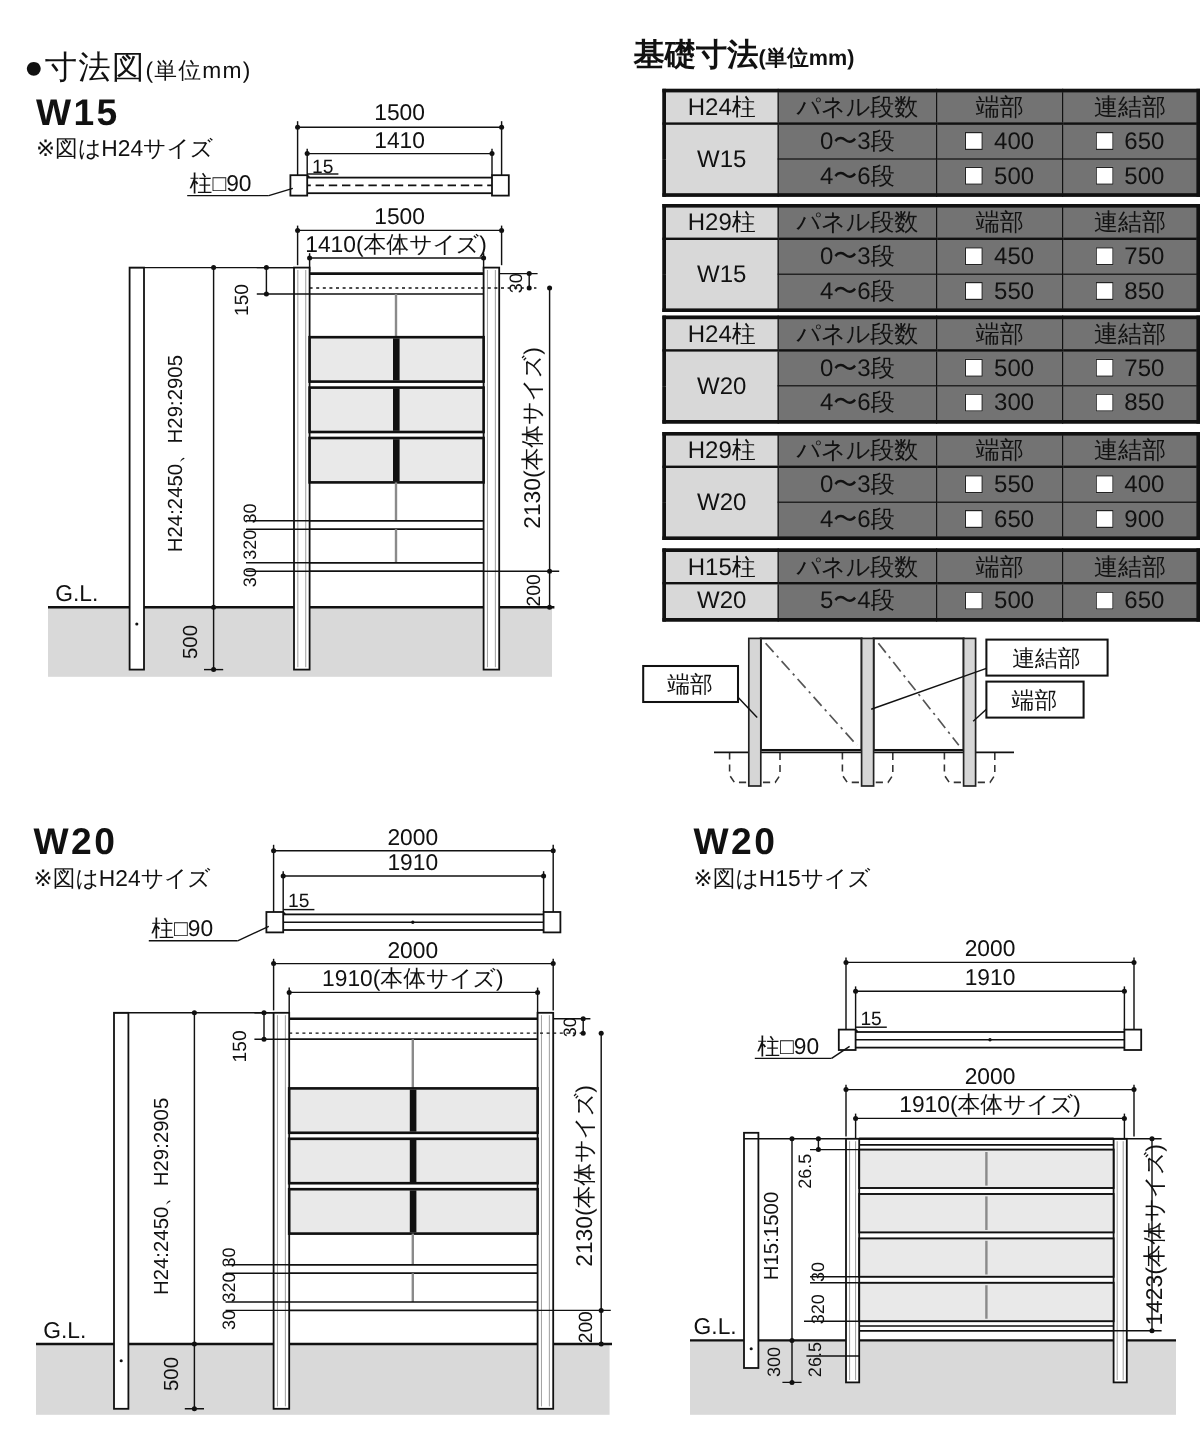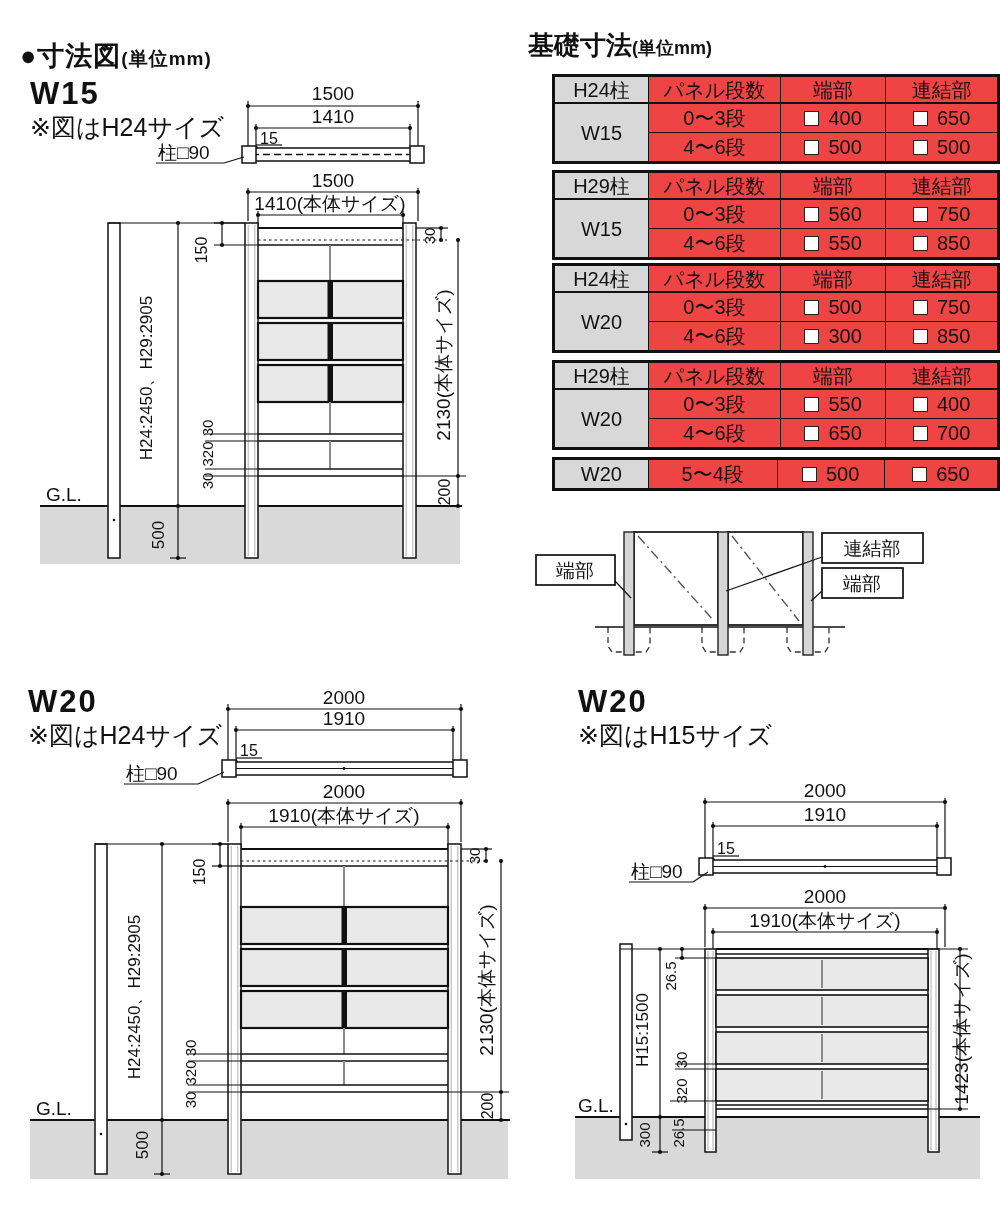--- a/index.html
+++ b/index.html
@@ -1,26 +1,26 @@
 <!DOCTYPE html>
 <html><head>
 <meta charset="utf-8">
 <style>
   html,body{margin:0;padding:0}
   body{width:1000px;height:1209px;position:relative;background:#fff;color:#111;
        font-family:"Liberation Sans","DejaVu Sans",sans-serif;overflow:hidden}
   .abs{position:absolute}
-  .h-main{font-weight:bold;font-size:27px;letter-spacing:1px;white-space:nowrap}
+  .h-main{font-weight:normal;font-size:27px;letter-spacing:1px;white-space:nowrap}
   .h-main .unit{font-size:19px}
   .h-found{font-weight:bold;font-size:26px;white-space:nowrap}
   .h-found .unit{font-size:18px}
   .h-sec{font-weight:bold;font-size:31px;letter-spacing:2px}
-  .h-note{font-size:25px;white-space:nowrap}
+  .h-note{font-size:19px;white-space:nowrap}
   
-  .ftable{position:absolute;left:552px;border-collapse:collapse;table-layout:fixed;background:#ef4444;border:3px solid #111}
+  .ftable{position:absolute;left:552px;border-collapse:collapse;table-layout:fixed;background:#737373;border:3px solid #111}
   .ftable td{border:1.6px solid #111;text-align:center;font-size:20px;height:28px;padding:0 2px;line-height:1;white-space:nowrap}
   .ftable tr.thead td{border-bottom:2.6px solid #111;height:25px}
   .ftable td.lab{background:#d8d8d8}
   .sq{display:inline-block;width:13px;height:13px;border:1.6px solid #222;background:#fff;margin-right:9px;vertical-align:-1px}
   
   svg{position:absolute;overflow:visible}
   svg text{font-family:"Liberation Sans","DejaVu Sans",sans-serif}
   .t{font-size:19px;fill:#111;text-anchor:middle}
   .t17{font-size:17px;fill:#111;text-anchor:middle}
   .tm{font-size:16px;fill:#111;text-anchor:middle}
@@ -98,21 +98,21 @@
   <tbody>
       <tr class="thead">
         <td class="lab">H29柱</td>
         <td>パネル段数</td>
         <td>端部</td>
         <td>連結部</td>
       </tr>
   <tr>
         <td class="lab" rowspan="2">W15</td>
         <td>0〜3段</td>
-        <td><span class="sq"></span><span>560</span></td>
+        <td><span class="sq"></span><span>450</span></td>
         <td><span class="sq"></span><span>750</span></td>
       </tr>
   <tr>
         <td>4〜6段</td>
         <td><span class="sq"></span><span>550</span></td>
         <td><span class="sq"></span><span>850</span></td>
       </tr>
 </tbody>
   </table>
 
@@ -160,33 +160,39 @@
       </tr>
   <tr>
         <td class="lab" rowspan="2">W20</td>
         <td>0〜3段</td>
         <td><span class="sq"></span><span>550</span></td>
         <td><span class="sq"></span><span>400</span></td>
       </tr>
   <tr>
         <td>4〜6段</td>
         <td><span class="sq"></span><span>650</span></td>
-        <td><span class="sq"></span><span>700</span></td>
+        <td><span class="sq"></span><span>900</span></td>
       </tr>
 </tbody>
   </table>
 
 <table class="ftable" style="top:457px">
   <colgroup>
       <col style="width:100px">
       <col style="width:136px">
       <col style="width:112px">
       <col style="width:120px">
     </colgroup>
   <tbody>
+      <tr class="thead">
+        <td class="lab">H15柱</td>
+        <td>パネル段数</td>
+        <td>端部</td>
+        <td>連結部</td>
+      </tr>
   <tr>
         <td class="lab">W20</td>
         <td>5〜4段</td>
         <td><span class="sq"></span><span>500</span></td>
         <td><span class="sq"></span><span>650</span></td>
       </tr>
 </tbody>
   </table>
 
 <svg style="left:0;top:78px" width="510" height="530" viewBox="0 0 510 530">

